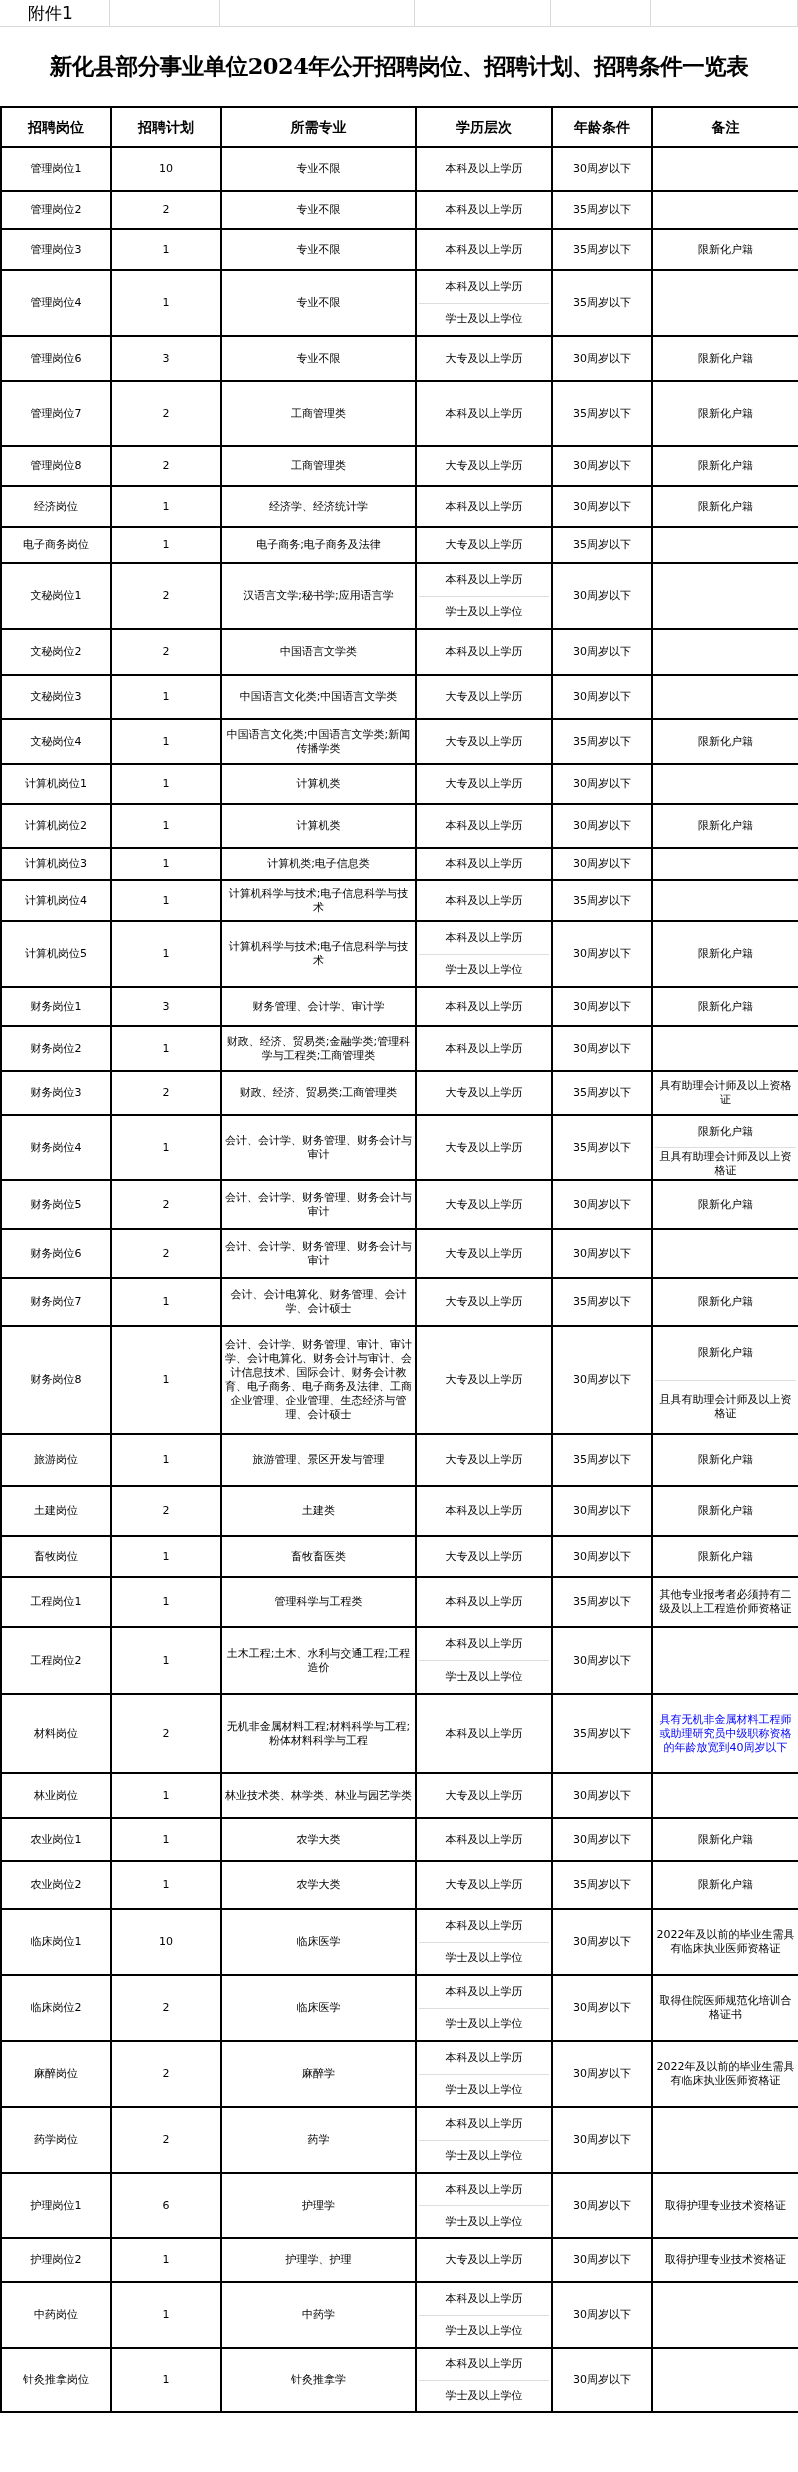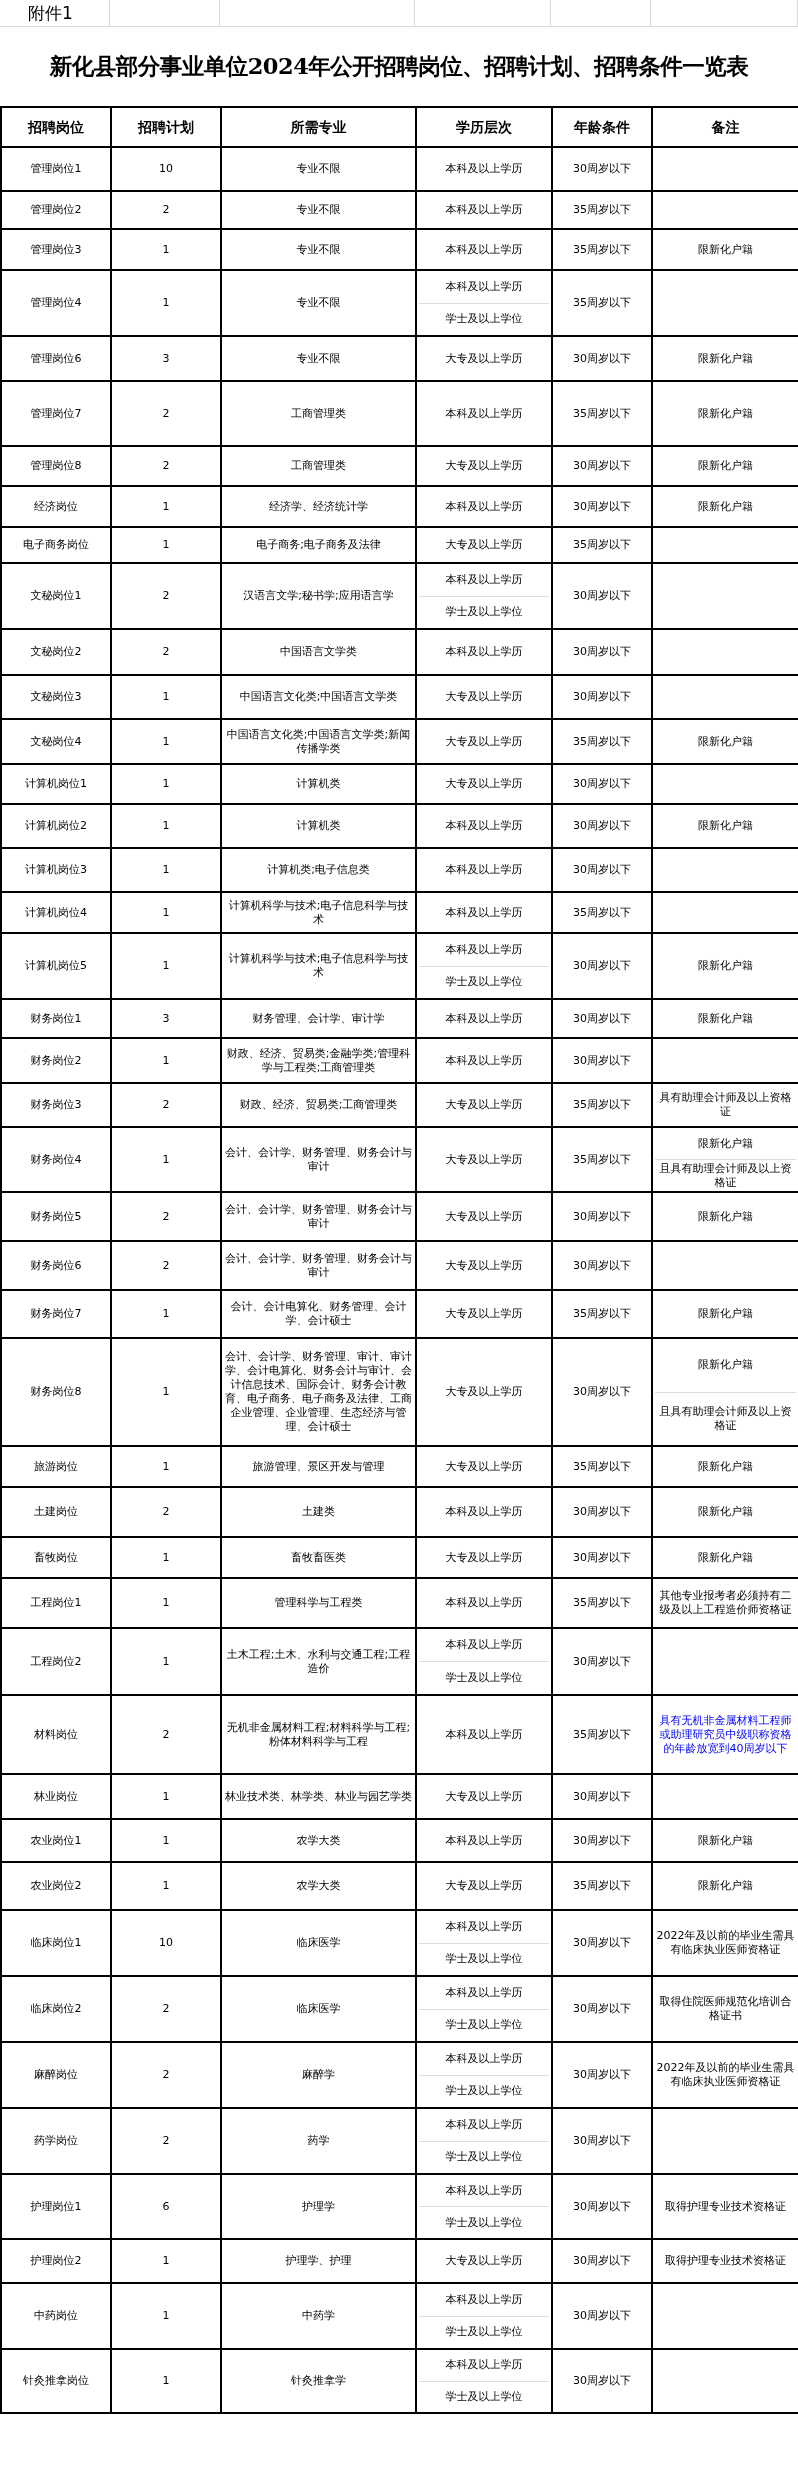--- a/index.html
+++ b/index.html
@@ -180,21 +180,21 @@
         <td></td>
       </tr>
       <tr style="height: 44px;">
         <td>计算机岗位2</td>
         <td>1</td>
         <td>计算机类</td>
         <td>本科及以上学历</td>
         <td>30周岁以下</td>
         <td>限新化户籍</td>
       </tr>
-      <tr style="height: 44px; margin-top: 48px;">
+      <tr style="height: 32px; margin-top: 48px;">
         <td>计算机岗位3</td>
         <td>1</td>
         <td>计算机类;电子信息类</td>
         <td>本科及以上学历</td>
         <td>30周岁以下</td>
         <td></td>
       </tr>
       <tr style="height: 41px;">
         <td>计算机岗位4</td>
         <td>1</td>
@@ -283,21 +283,21 @@
         <td>会计、会计学、财务管理、审计、审计学、会计电算化、财务会计与审计、会计信息技术、国际会计、财务会计教育、电子商务、电子商务及法律、工商企业管理、企业管理、生态经济与管理、会计硕士</td>
         <td>大专及以上学历</td>
         <td>30周岁以下</td>
         <td class="split">
           <div class="sub" style="height: 106px;">
             <div>限新化户籍</div>
             <div>且具有助理会计师及以上资格证</div>
           </div>
         </td>
       </tr>
-      <tr style="height: 41px;">
+      <tr style="height: 52px;">
         <td>旅游岗位</td>
         <td>1</td>
         <td>旅游管理、景区开发与管理</td>
         <td>大专及以上学历</td>
         <td>35周岁以下</td>
         <td>限新化户籍</td>
       </tr>
       <tr style="height: 50px;">
         <td>土建岗位</td>
         <td>2</td>

